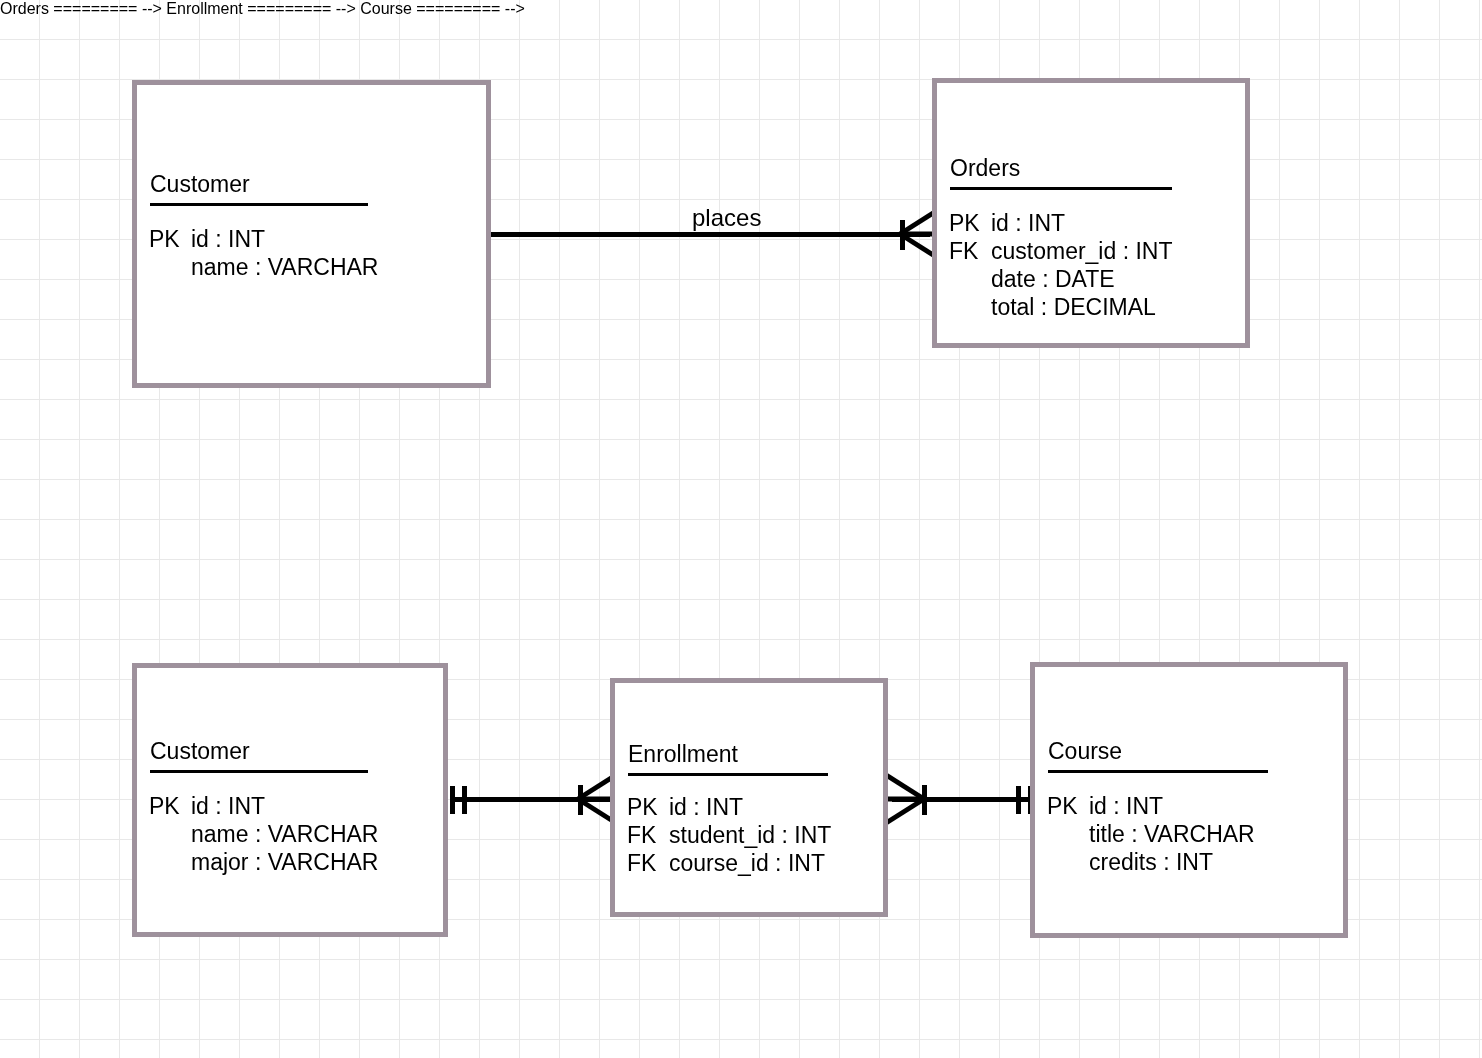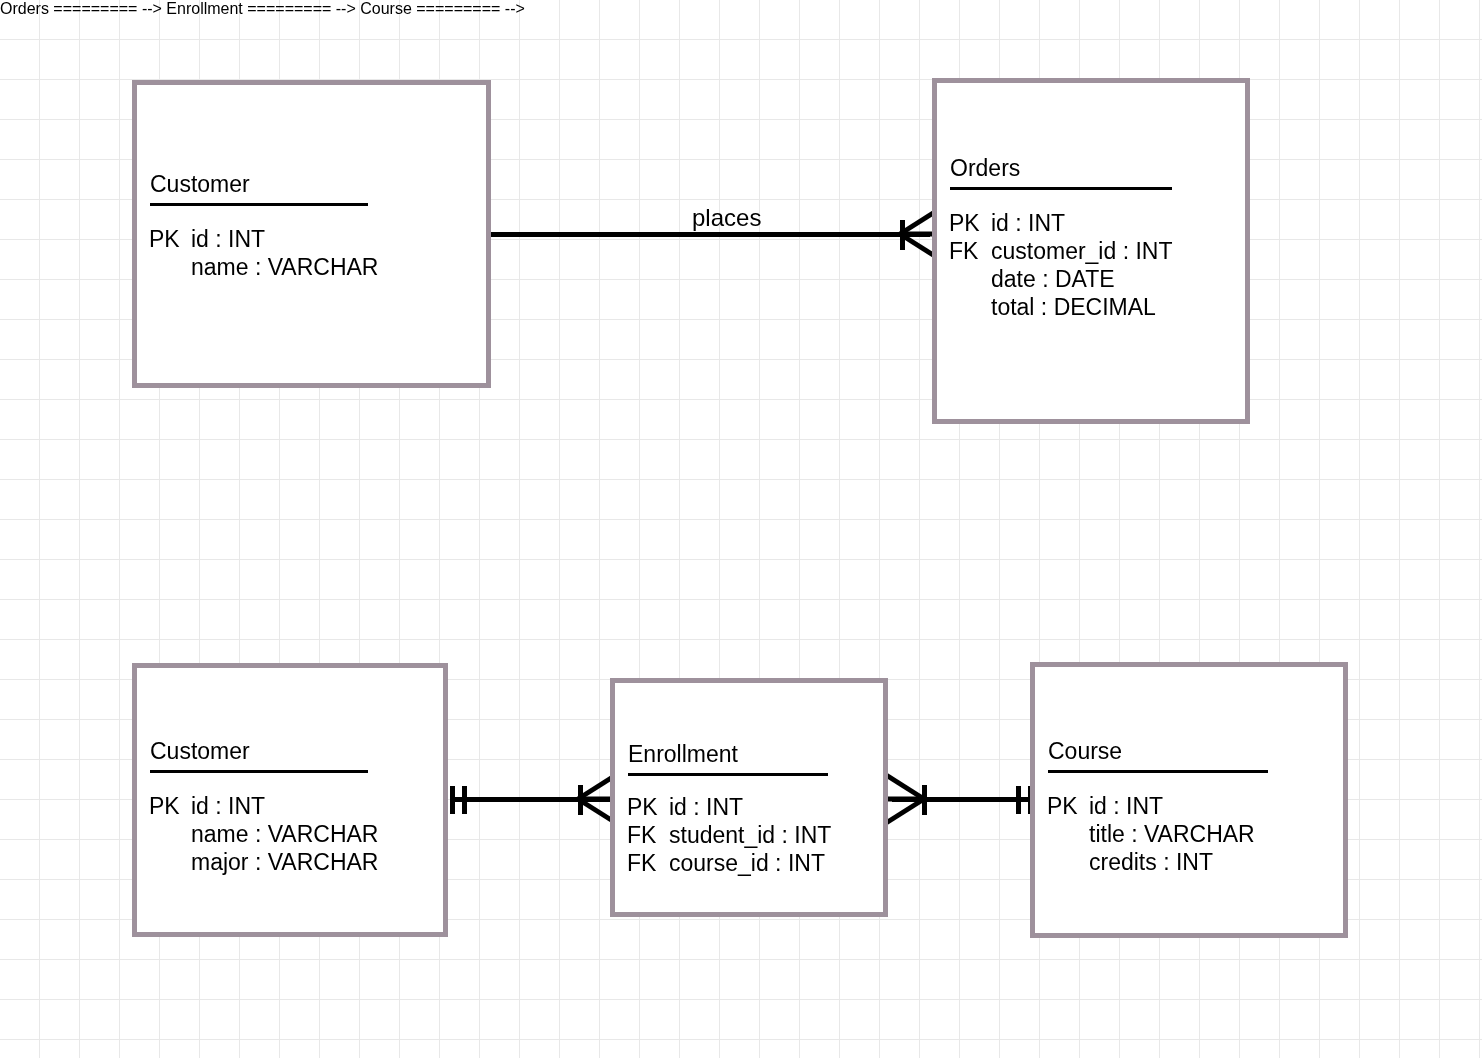--- a/index.html
+++ b/index.html
@@ -119,21 +119,21 @@
       <span class="attr-row">
         <span class="attr-key">PK</span><span class="attr-name">id : INT</span>
       </span>
       <span class="attr-row">
         <span class="attr-key"></span><span class="attr-name">name : VARCHAR</span>
       </span>
     </div>
   </div>
 
   
-  <div class="entity" style="left:932px; top:78px; width:318px; height:346px;">
+  <div class="entity" style="left:932px; top:78px; width:318px; height:270px;">
     <div class="entity-title" style="left:13px; top:74px;">Orders</div>
     <div class="entity-rule" style="left:13px; top:104px; width:222px;"></div>
     <div class="attr-list" style="left:12px; top:126px;">
       <span class="attr-row">
         <span class="attr-key">PK</span><span class="attr-name">id : INT</span>
       </span>
       <span class="attr-row">
         <span class="attr-key">FK</span><span class="attr-name">customer_id : INT</span>
       </span>
       <span class="attr-row">

